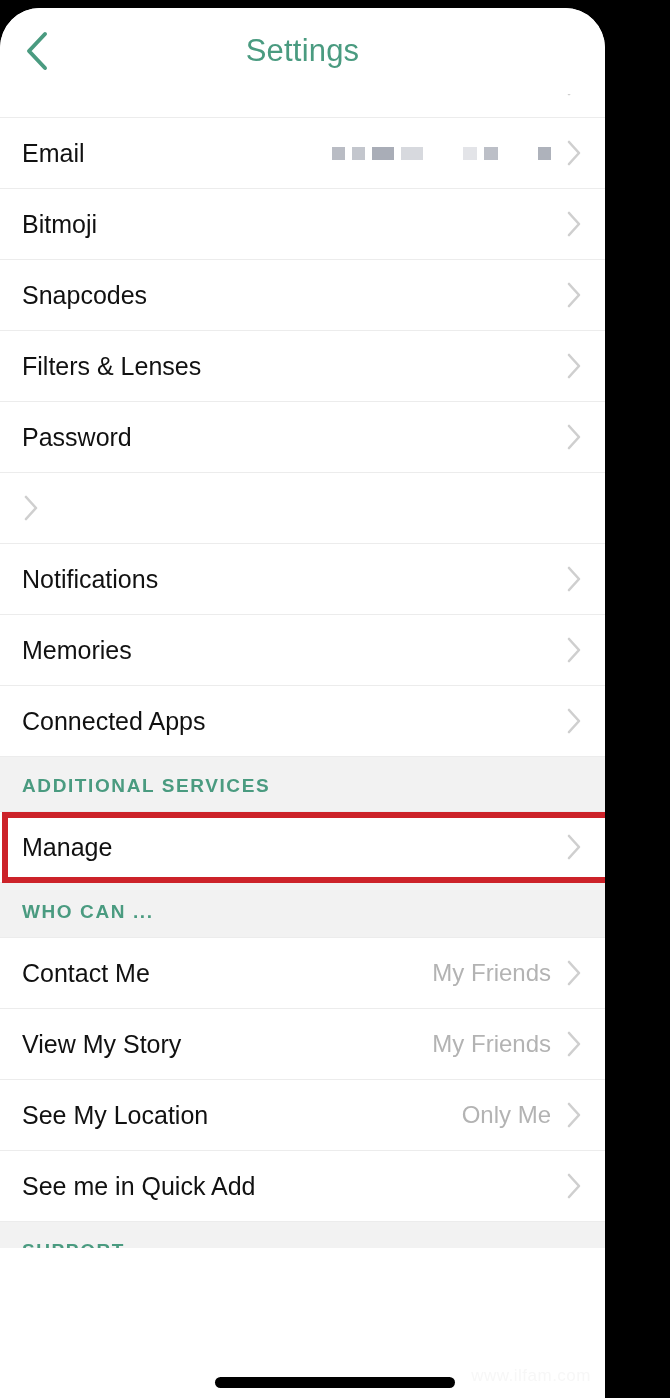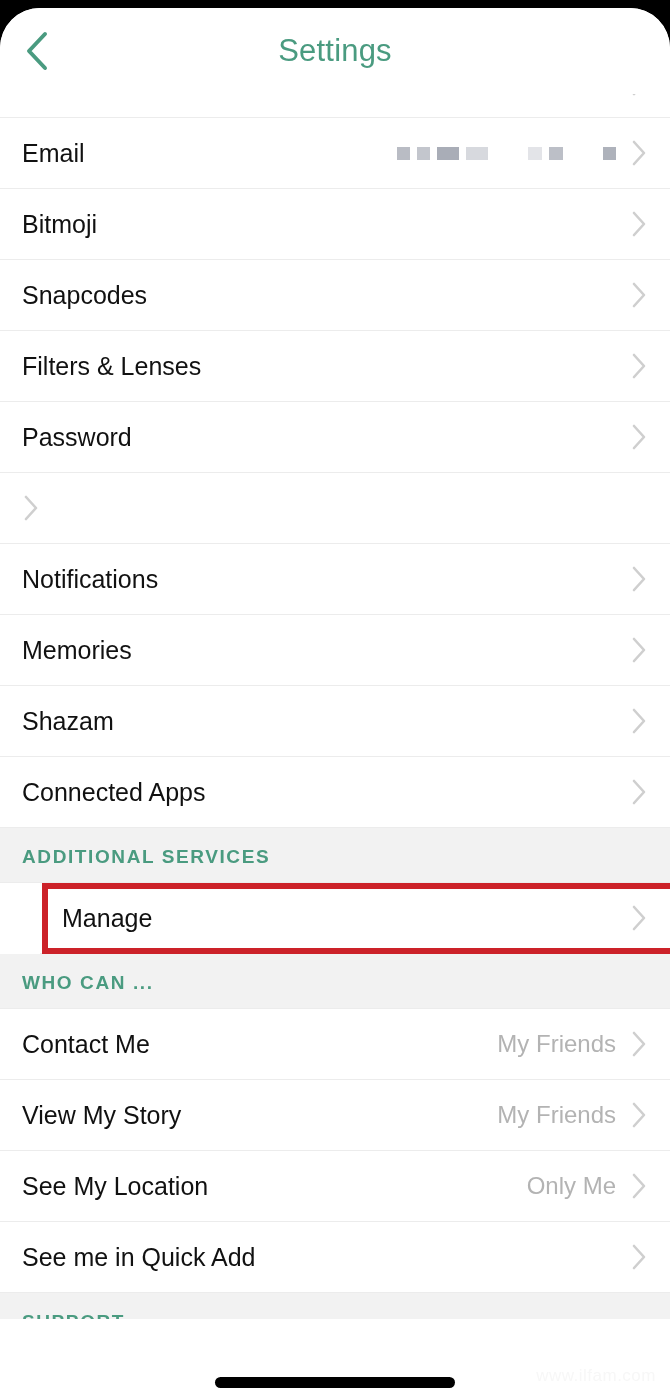--- a/index.html
+++ b/index.html
@@ -13,21 +13,21 @@
   .phone {
     position:relative;
     width:670px; height:1398px;
     background:#000;
   }
 
   
   .screen {
     position:absolute;
     left:0; top:8px;
-    width:670px; height:1390px;
+    width:605px; height:1390px;
     background:#ffffff;
     border-top-left-radius:40px;
     border-top-right-radius:40px;
     overflow:hidden;
   }
 
   
   .navbar {
     position:relative;
     height:86px;
@@ -132,21 +132,20 @@
     font-weight:700;
     letter-spacing:1.6px;
     color:#4a9b80;
     border-bottom:1px solid #ececec;
   }
 
   
   .highlight-wrap {
     position:relative;
     padding:0;
-    margin-left:40px;
   }
   .highlight-box {
     position:absolute;
     left:2px; top:0px;
     width:656px; height:71px;
     border:6px solid #cc2229;
     pointer-events:none;
     z-index:5;
   }
 
@@ -295,28 +294,20 @@
 
       <div class="row">
         <div class="row-label">Memories</div>
         <div class="chev">
           <svg width="17" height="28" viewBox="0 0 17 28">
               <polyline points="3,3 13,14 3,25" fill="none" stroke="#cfcfcf" stroke-width="2.6" stroke-linecap="round" stroke-linejoin="round"></polyline>
             </svg>
         </div>
       </div>
 
-      <div class="row">
-        <div class="row-label">Shazam</div>
-        <div class="chev">
-          <svg width="17" height="28" viewBox="0 0 17 28">
-              <polyline points="3,3 13,14 3,25" fill="none" stroke="#cfcfcf" stroke-width="2.6" stroke-linecap="round" stroke-linejoin="round"></polyline>
-            </svg>
-        </div>
-      </div>
 
       <div class="row">
         <div class="row-label">Connected Apps</div>
         <div class="chev">
           <svg width="17" height="28" viewBox="0 0 17 28">
               <polyline points="3,3 13,14 3,25" fill="none" stroke="#cfcfcf" stroke-width="2.6" stroke-linecap="round" stroke-linejoin="round"></polyline>
             </svg>
         </div>
       </div>
 

